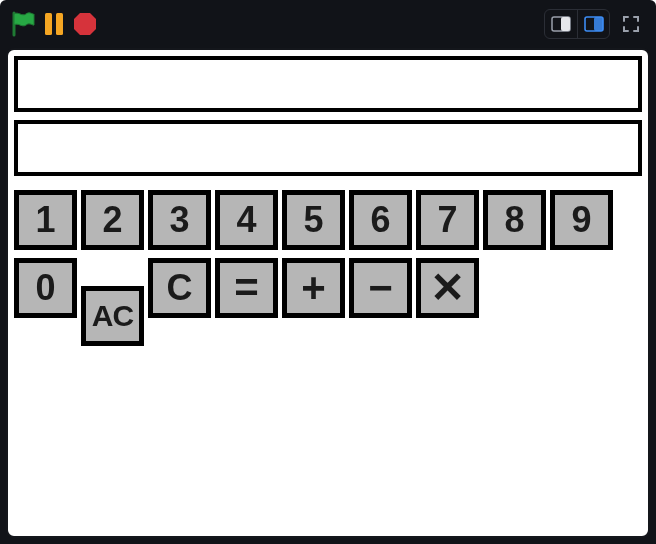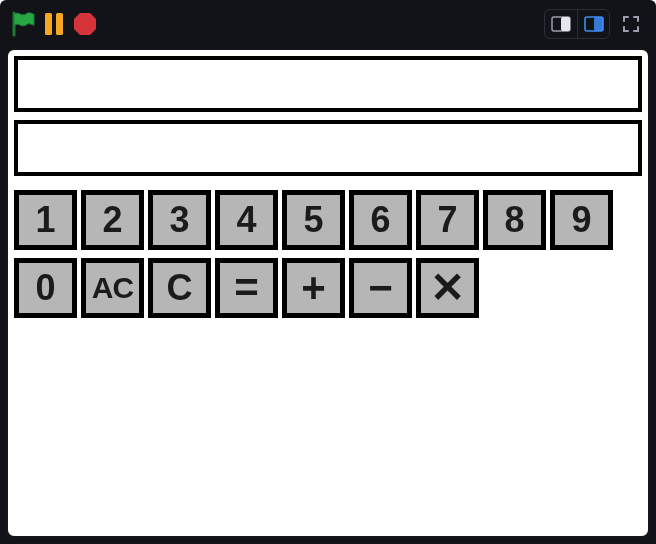--- a/index.html
+++ b/index.html
@@ -68,21 +68,21 @@
     border: 5px solid #000;
     display: flex; align-items: center; justify-content: center;
     font-weight: 600;
     font-size: 36px;
     color: #1b1b1b;
     cursor: pointer;
     user-select: none;
     font-family: -apple-system, BlinkMacSystemFont, "Segoe UI", Arial, sans-serif;
   }
   .key.sym { font-size: 42px; font-weight: 800; line-height: 1; }
-  .key.ac { font-size: 30px; letter-spacing: -1px; }
+  .key.ac { font-size: 30px; letter-spacing: -1px; margin-top: 28px; }
 </style>
 </head>
 <body>
 
 <div class="outer">
   <div class="topbar">
     <div class="left">
       <div class="icon-btn">
         <svg width="26" height="28" viewBox="0 0 26 28">
           <path d="M4 3 v22" stroke="#1f7a33" stroke-width="3" stroke-linecap="round"></path>

